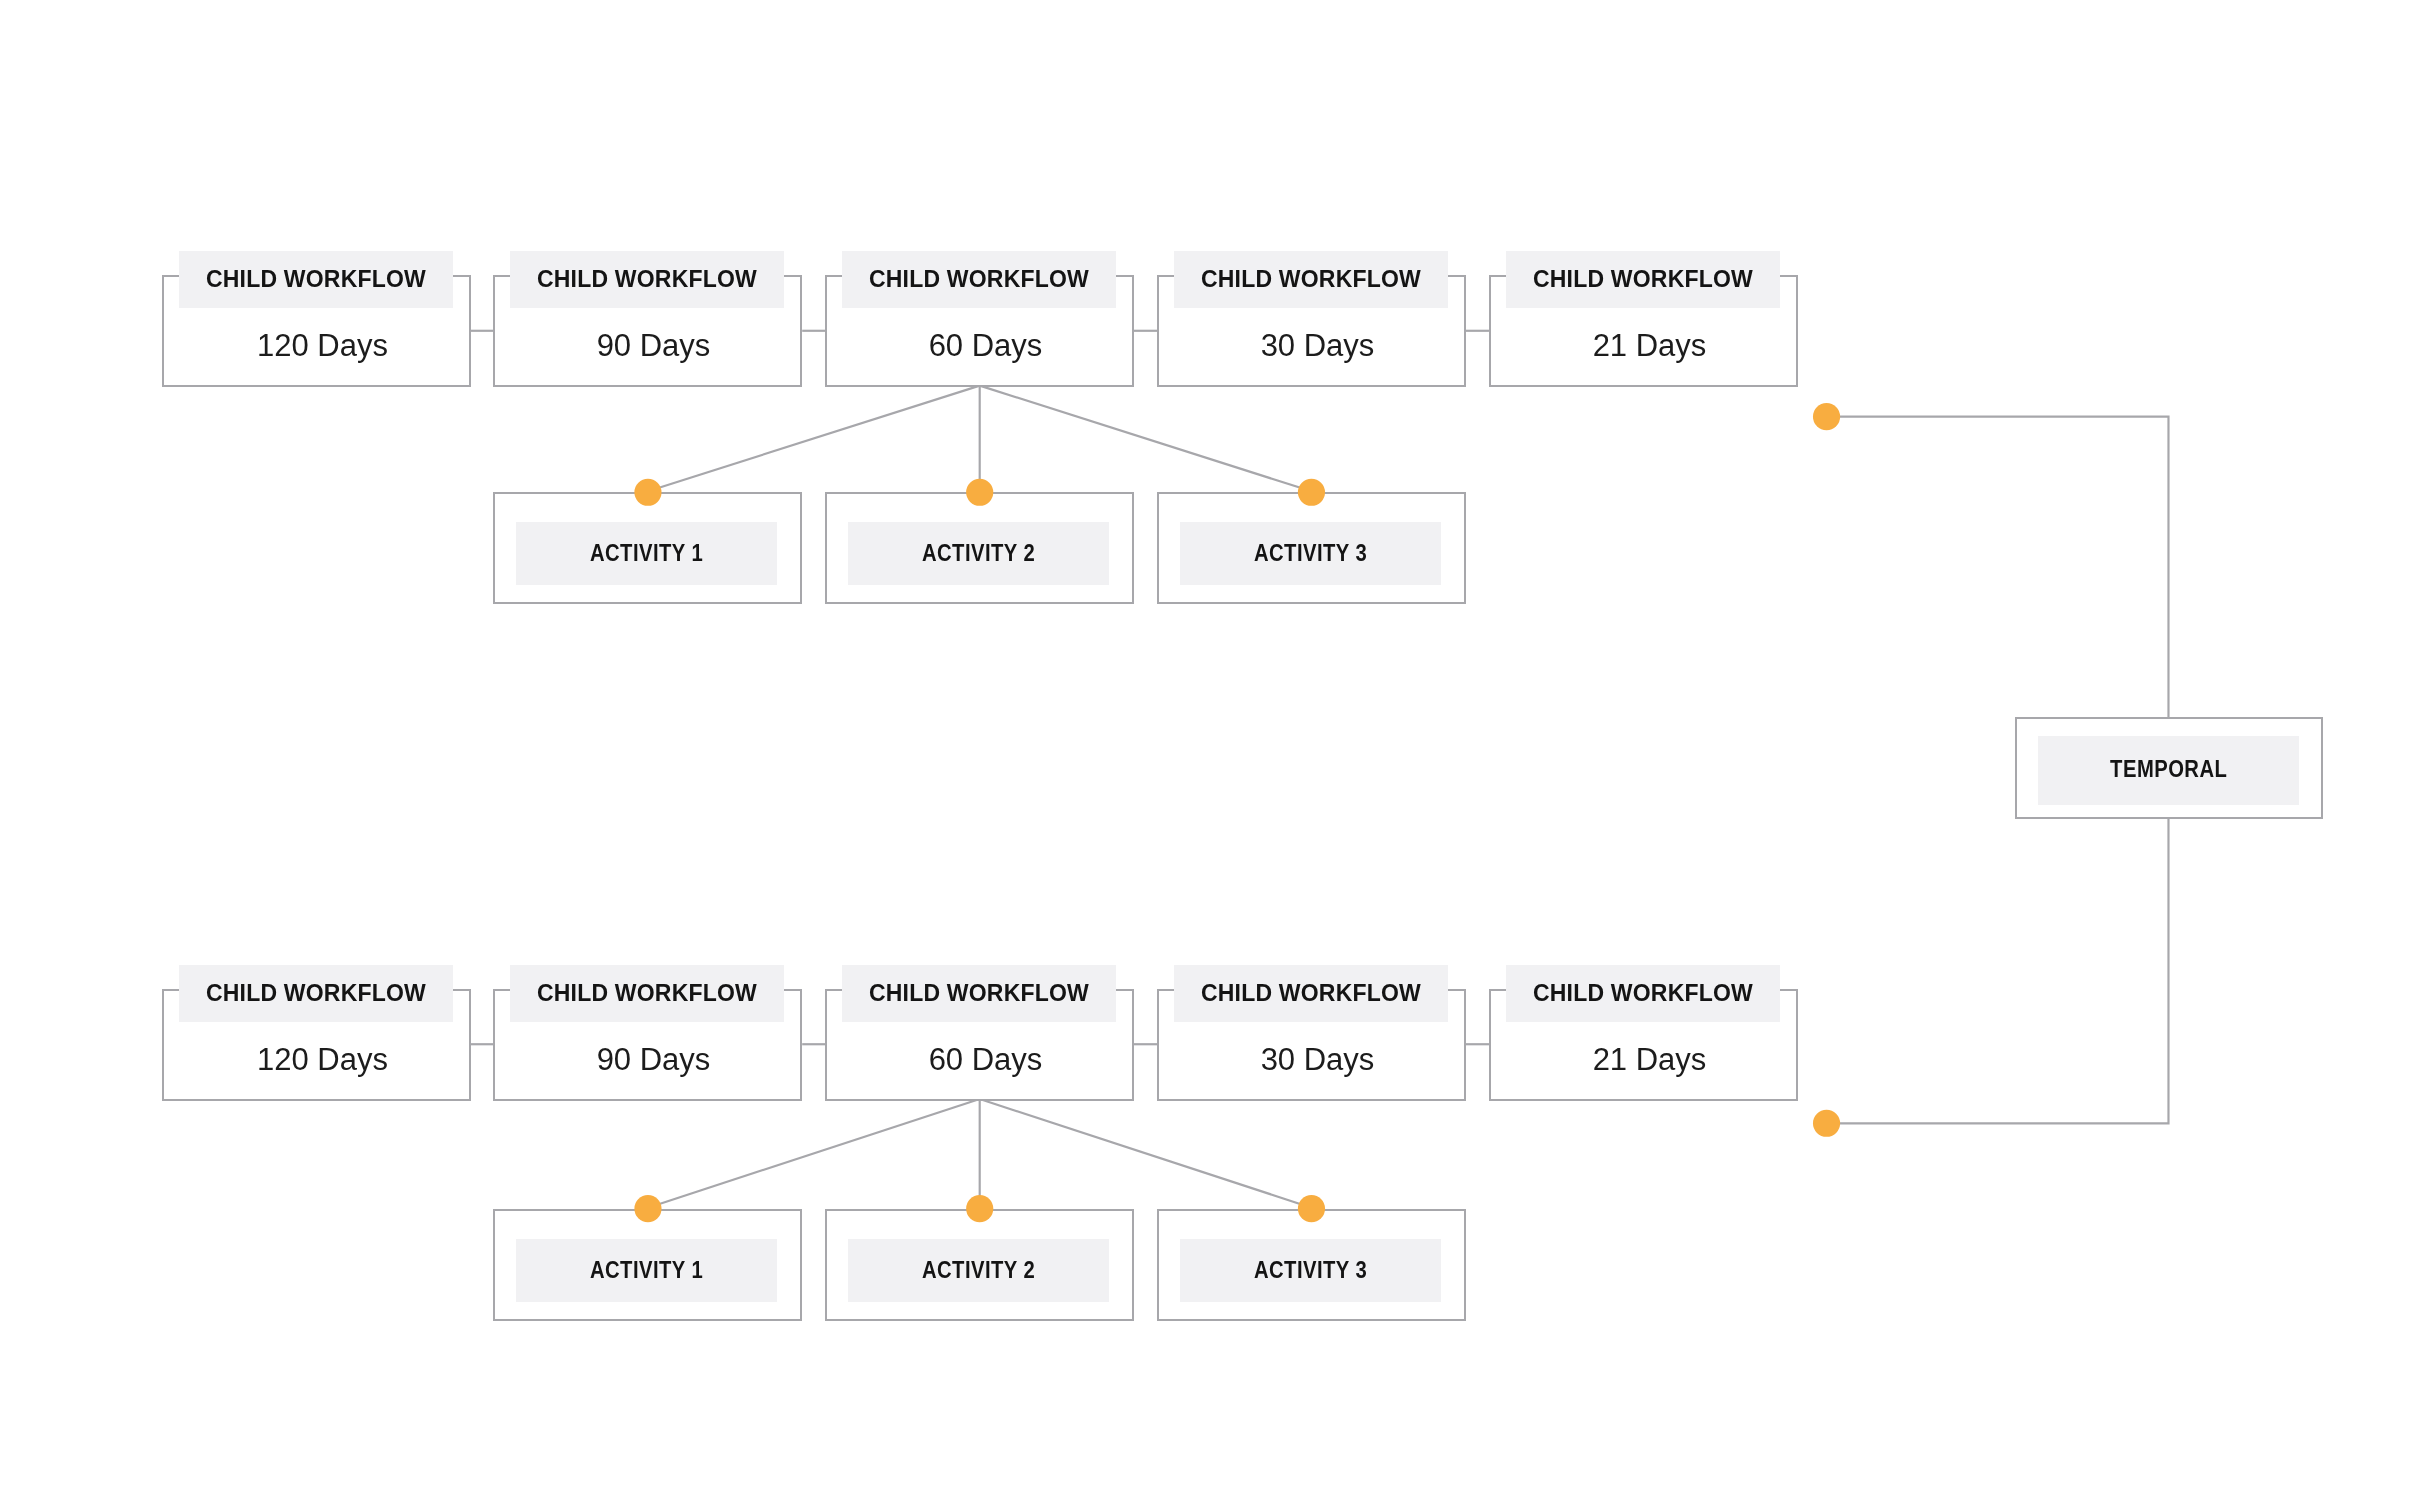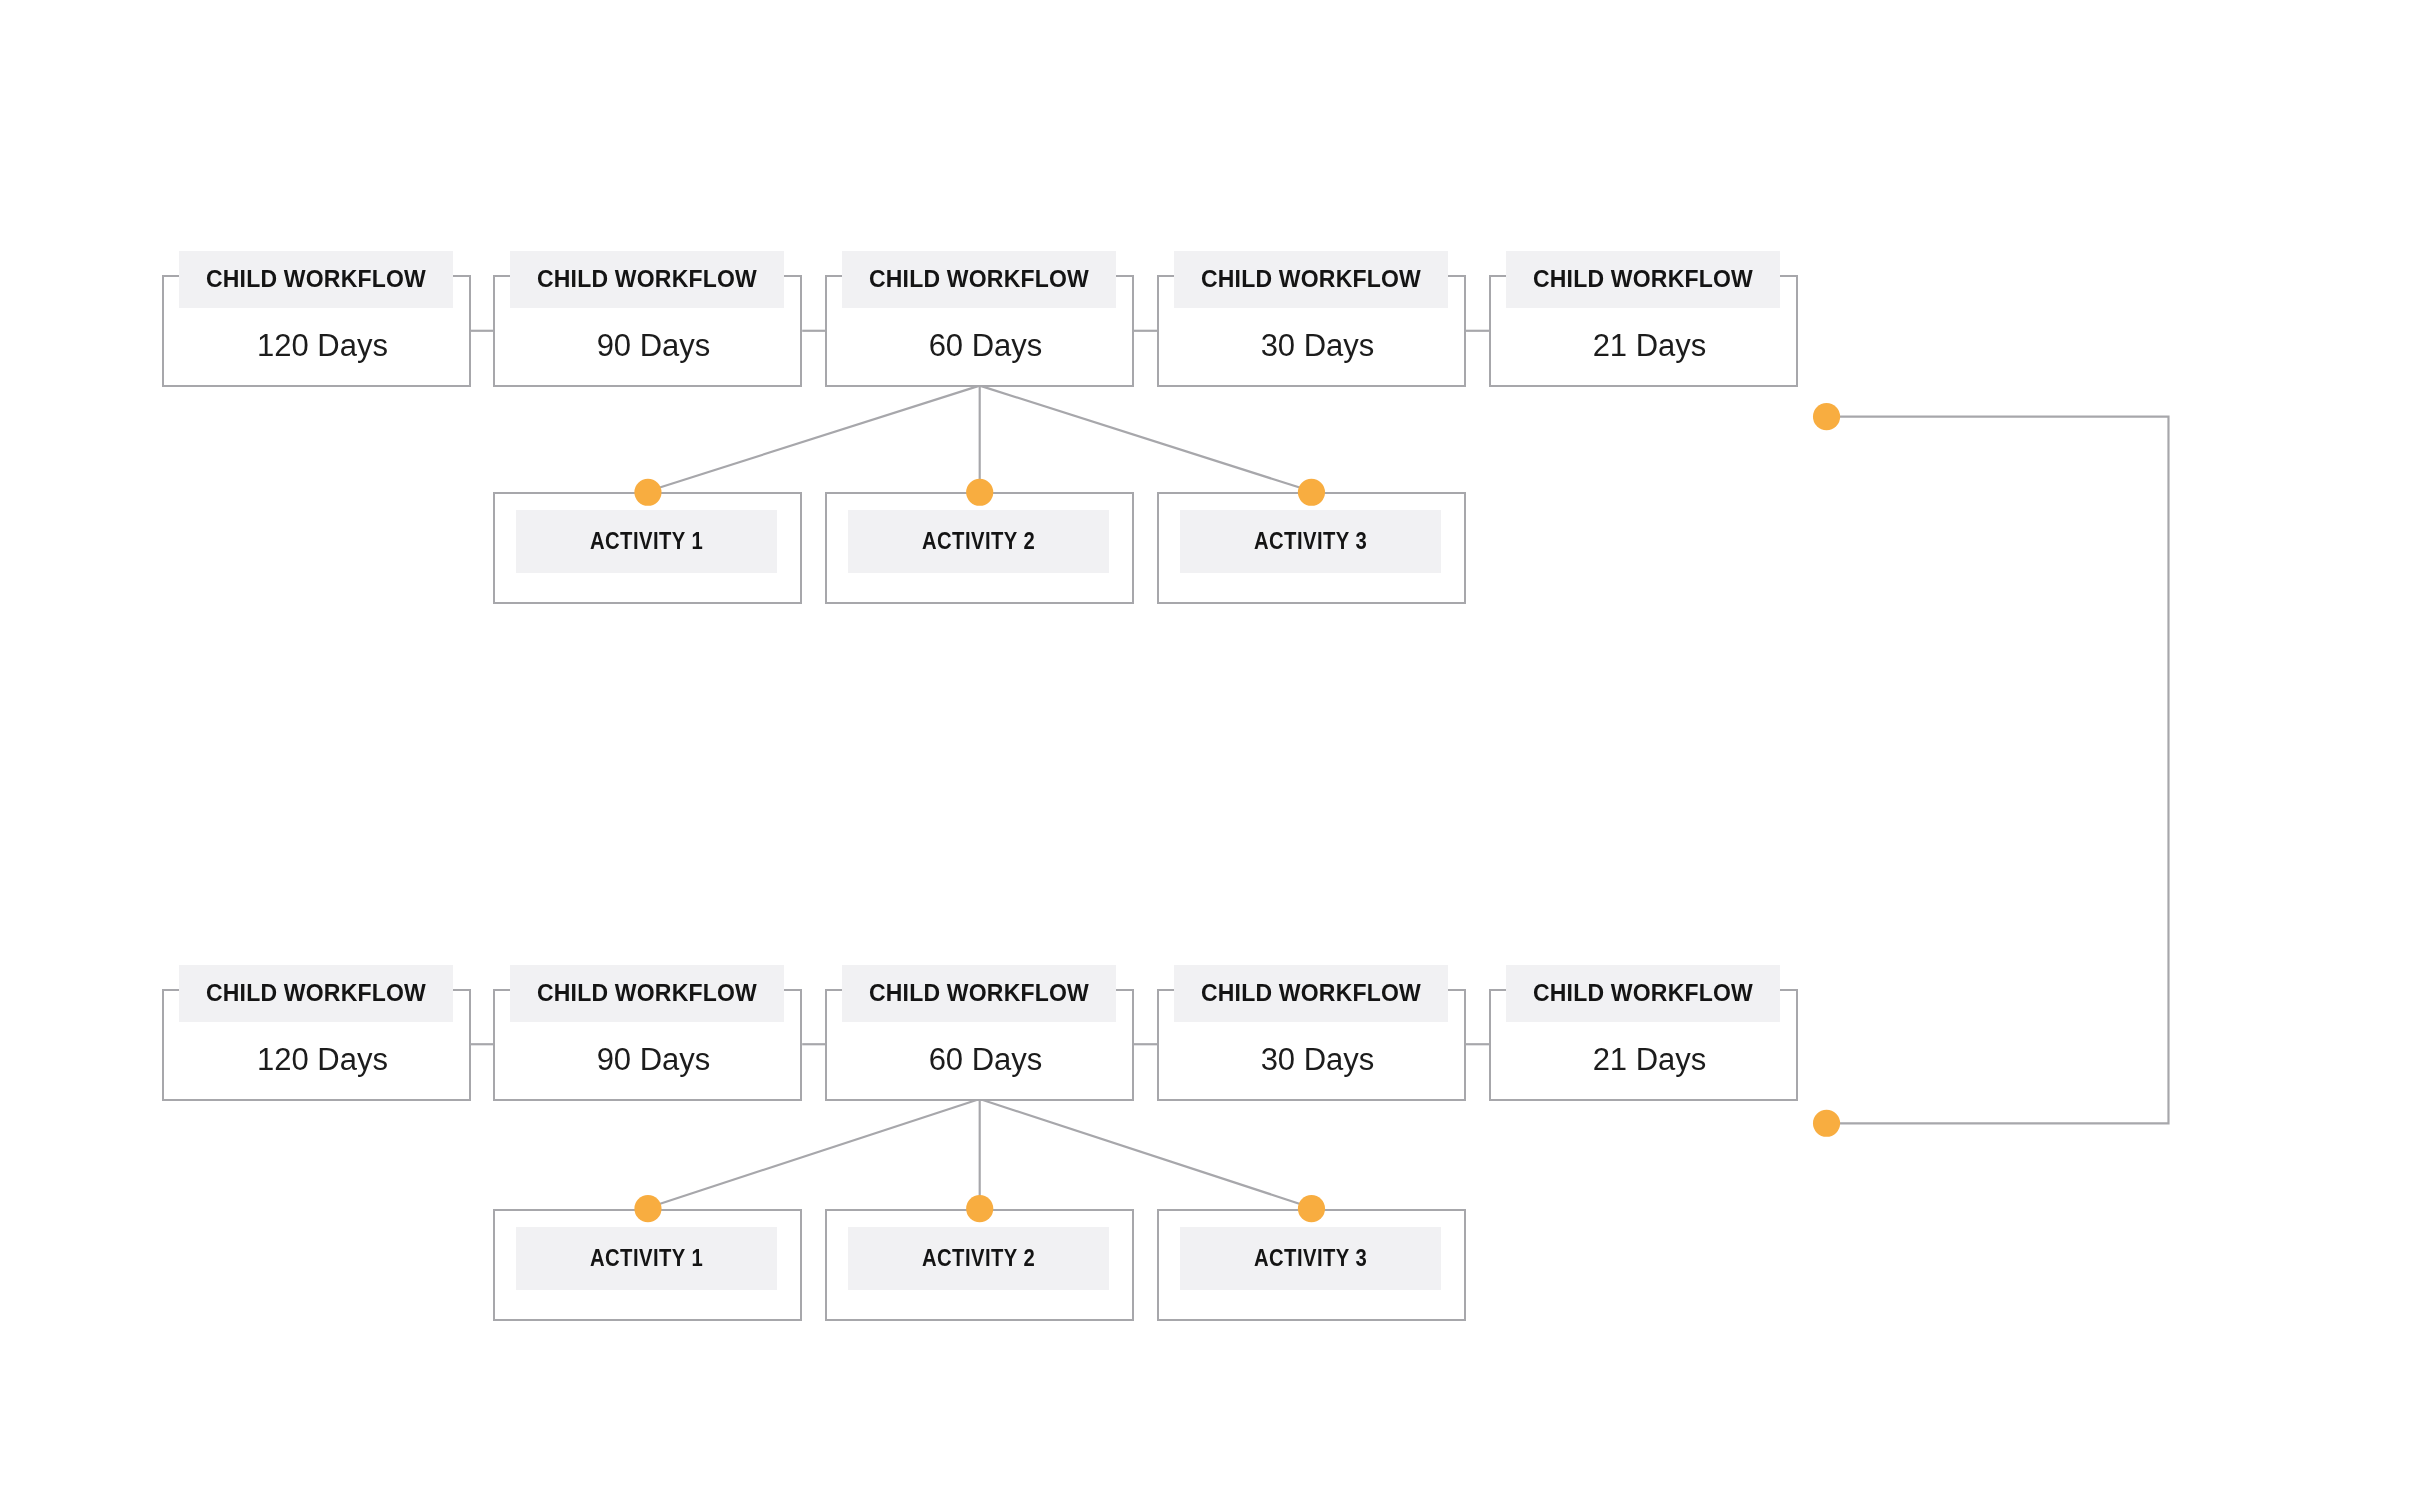--- a/index.html
+++ b/index.html
@@ -88,21 +88,21 @@
     justify-content:center;
     font-size:31px;
     font-weight:400;
     color:#1c1c1c;
     white-space:nowrap;
     padding-left:12px;
   }
   .activity .plate{
     left:21.3px;
     width:261px;
-    top:16px;
+    top:28px;
     height:63px;
   }
   .small-label{
     font-size:22px;
     font-weight:700;
     letter-spacing:0.5px;
     color:var(--ink);
     transform:scale(0.92,1.05);
     white-space:nowrap;
   }
@@ -241,20 +241,25 @@
     <div class="plate">
       <span class="small-label">ACTIVITY 2</span>
     </div>
   </div>
   <div class="node activity" style="left:1157px;top:1209px">
     <div class="plate">
       <span class="small-label">ACTIVITY 3</span>
     </div>
   </div>
 
+  <div class="temporal-node">
+    <div class="plate">
+      <span class="small-label">TEMPORAL</span>
+    </div>
+  </div>
 
   <svg class="layer dots" width="2426" height="1505" viewBox="0 0 5000 3103">
     <g fill="#f8ad40">
       <circle cx="1335" cy="1015" r="28"></circle>
       <circle cx="2019" cy="1015" r="28"></circle>
       <circle cx="2703" cy="1015" r="28"></circle>
       <circle cx="1335" cy="2492" r="28"></circle>
       <circle cx="2019" cy="2492" r="28"></circle>
       <circle cx="2703" cy="2492" r="28"></circle>
       <circle cx="3765" cy="859" r="28"></circle>

